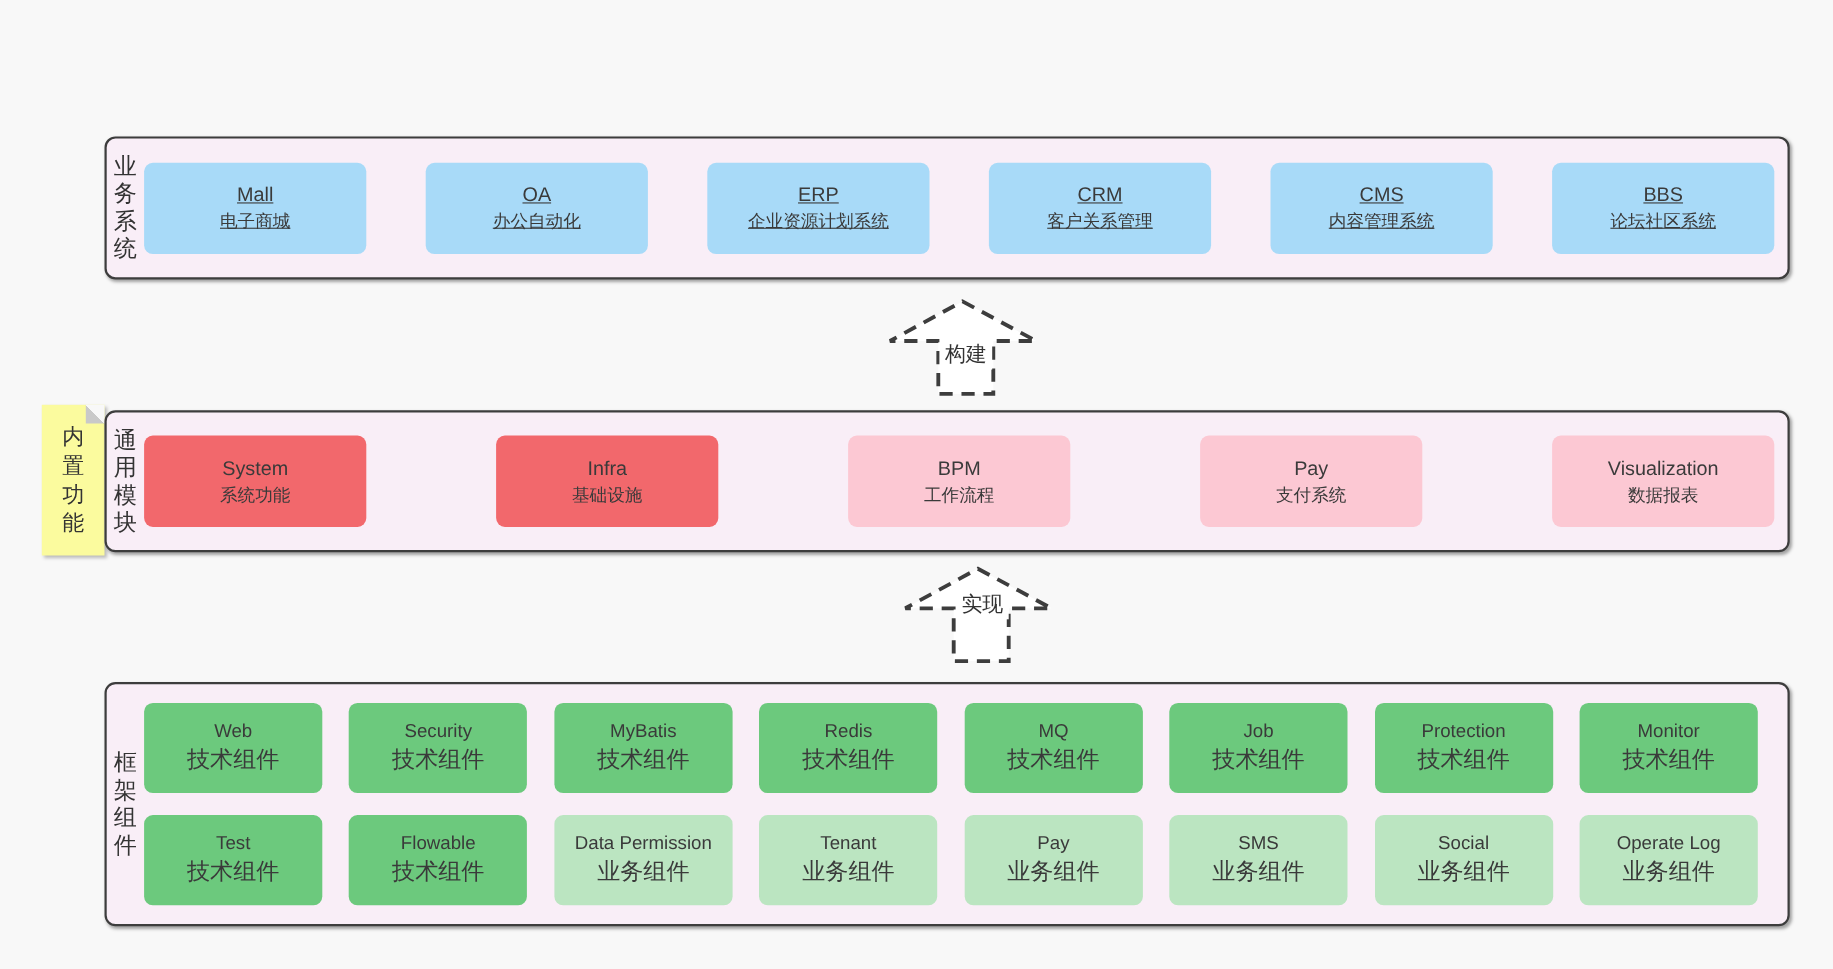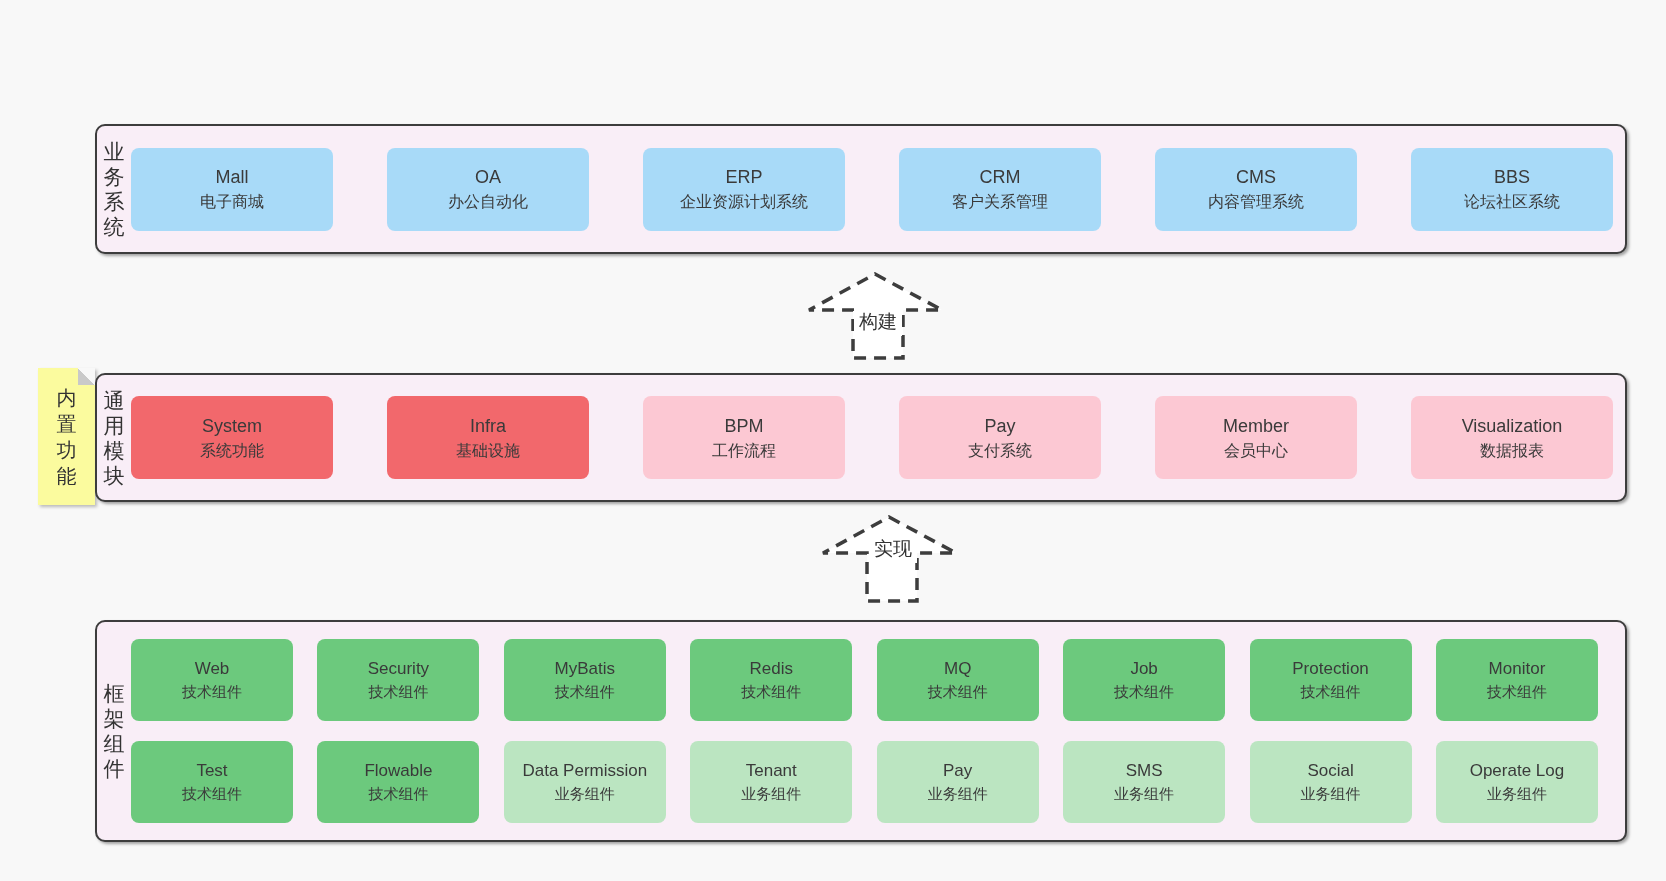--- a/index.html
+++ b/index.html
@@ -33,22 +33,22 @@
   
   .box{
     border-radius:8px;display:flex;flex-direction:column;align-items:center;justify-content:center;
     color:#3a3a3a;text-align:center;box-sizing:border-box;padding:2px;
   }
   .bbig{width:202px;height:83px;}
   .bsm{width:162px;height:82px;}
   .box .t{font-size:18px;line-height:1.45;}
   .box .s{font-size:16px;line-height:1.45;}
   .bsm .t{font-size:17px;line-height:1.3;}
-  .bsm .s{font-size:15px;line-height:1.4;}
-  .v-blue{background:var(--c-box-blue,#a8daf8);}
+  .bsm .s{font-size:21px;line-height:1.4;}
+  .v-blue{background:var(--c-box-blue,#a8daf8);text-decoration:underline;}
   .v-red{background:var(--c-box-red,#f2686c);}
   .v-pink{background:var(--c-box-pink,#fcc8d3);}
   .v-green{background:var(--c-box-green,#6cc97d);}
   .v-greenlight{background:var(--c-box-green-light,#bbe5c1);}
 
   
   .sticky{
     position:absolute;left:38px;width:57px;
     background:var(--c-sticky-bg,#fbfb9e);
     box-shadow:2px 2px 3px rgba(0,0,0,.25);
@@ -139,24 +139,20 @@
       </div>
       <div class="box bbig v-pink">
         <div class="t">BPM</div>
         <div class="s">工作流程</div>
       </div>
       <div class="box bbig v-pink">
         <div class="t">Pay</div>
         <div class="s">支付系统</div>
       </div>
       <div class="box bbig v-pink">
-        <div class="t">Member</div>
-        <div class="s">会员中心</div>
-      </div>
-      <div class="box bbig v-pink">
         <div class="t">Visualization</div>
         <div class="s">数据报表</div>
       </div>
     </div>
   </section>
 
   <svg class="arrow" id="arrow2" width="139" height="90" viewBox="0 0 139 90">
     <polygon points="69,3 136,39 97,39 97,87 47,87 47,39 3,39"></polygon>
   </svg>
   <div class="arrow-label" id="alabel2">实现</div>

